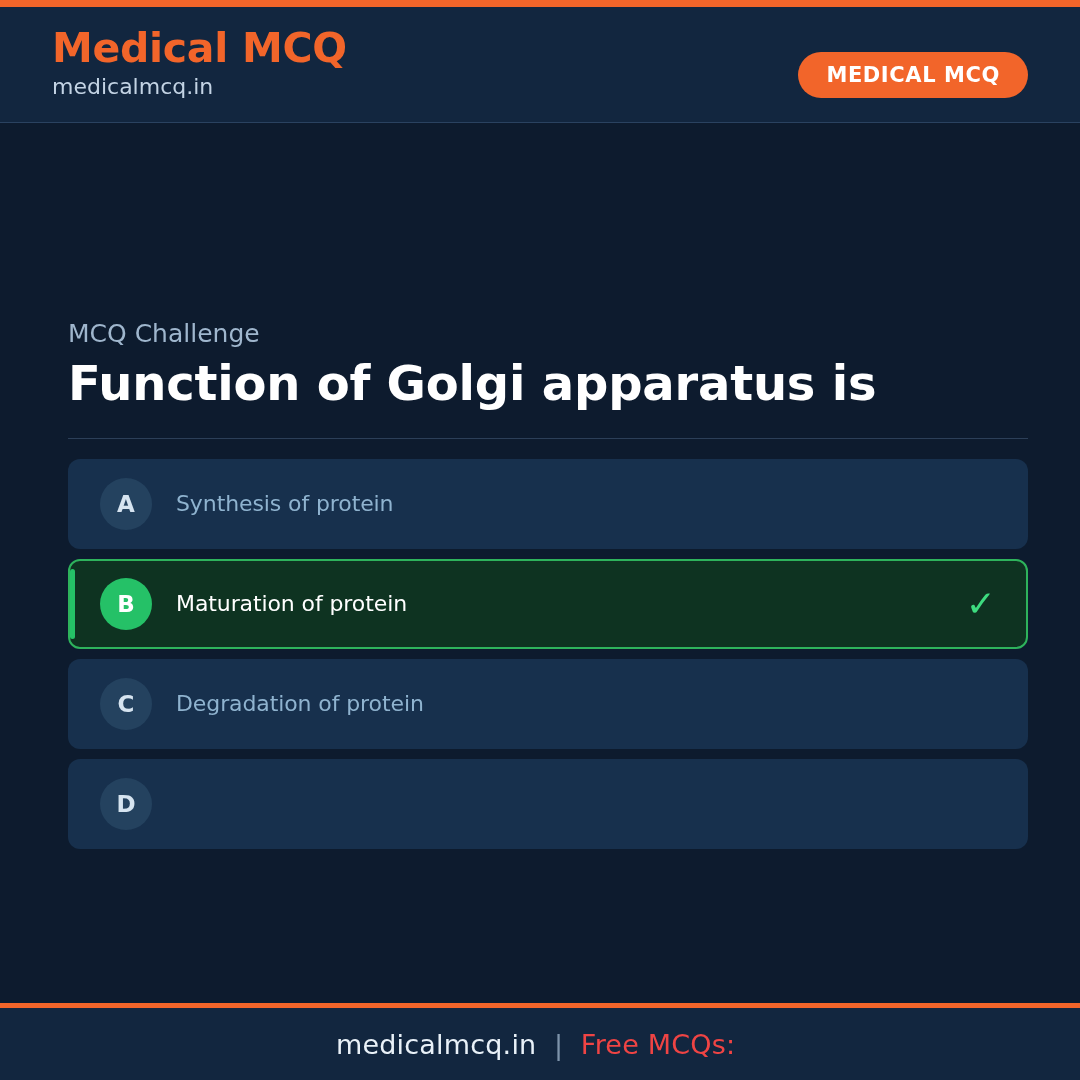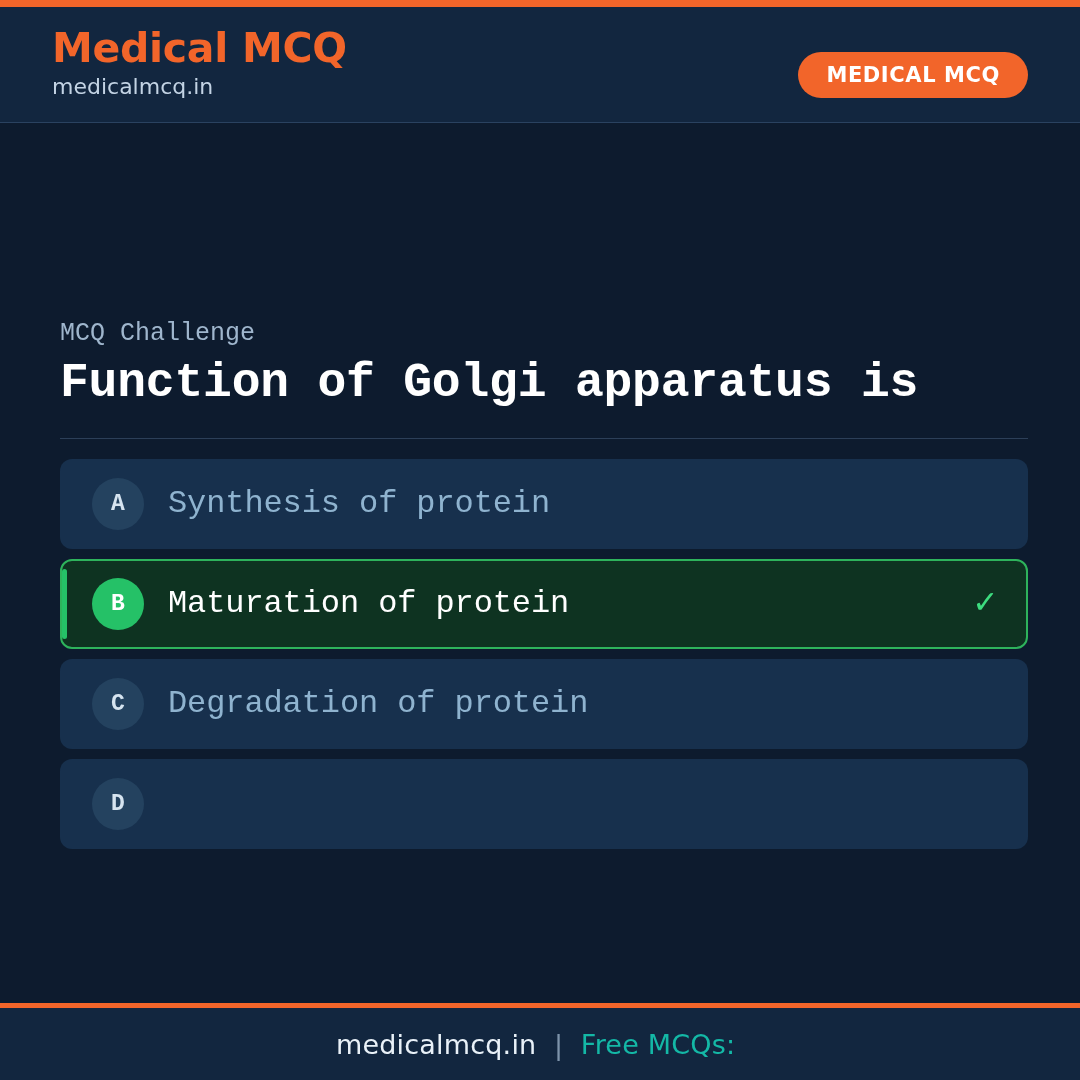--- a/index.html
+++ b/index.html
@@ -59,24 +59,23 @@
     padding: 11px 28px;
     border-radius: 24px;
   }
   
   .main {
     flex: 1 1 auto;
     position: relative;
   }
   .content {
     position: absolute;
-    left: 60px;
+    left: 68px;
     right: 52px;
     top: 196px;
-    font-family: Liberation Mono, monospace;
   }
   .eyebrow {
     font-size: 25px;
     color: #9fb6cd;
     margin-bottom: 6px;
   }
   .question {
     font-size: 48px;
     font-weight: bold;
     color: #ffffff;
@@ -108,21 +107,21 @@
     color: #d6e4f0;
     font-size: 23px;
     font-weight: bold;
     display: flex;
     align-items: center;
     justify-content: center;
     flex: 0 0 auto;
   }
   .option .label {
     margin-left: 24px;
-    font-size: 32px;
+    font-size: 22px;
     color: #8fb3cf;
     letter-spacing: -0.1px;
   }
   .option.correct {
     background: #0e3321;
     border: 2px solid #2eb35c;
   }
   .option.correct .badge {
     background: #25c167;
     color: #ffffff;
@@ -160,21 +159,21 @@
     gap: 0;
   }
   .footer-text {
     font-size: 27px;
     color: #cddbe9;
     letter-spacing: 0.2px;
     white-space: pre;
   }
   .footer-site { color: #e9f1f8; }
   .footer-sep { color: #7d93aa; }
-  .footer-tag { color: #14b8a6; text-align: right; }
+  .footer-tag { color: #ef4444; text-align: right; }
 </style>
 </head>
 <body>
 
 <div class="page">
 
   <div class="top-rule"></div>
 
   <div class="header">
     <div class="brand">

